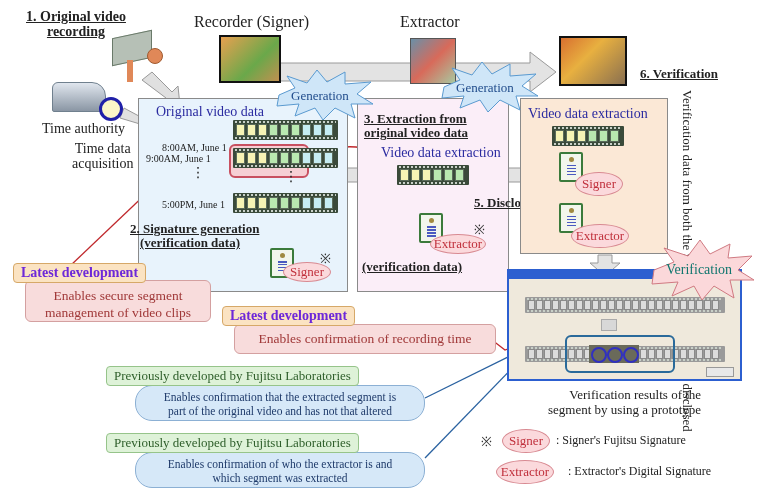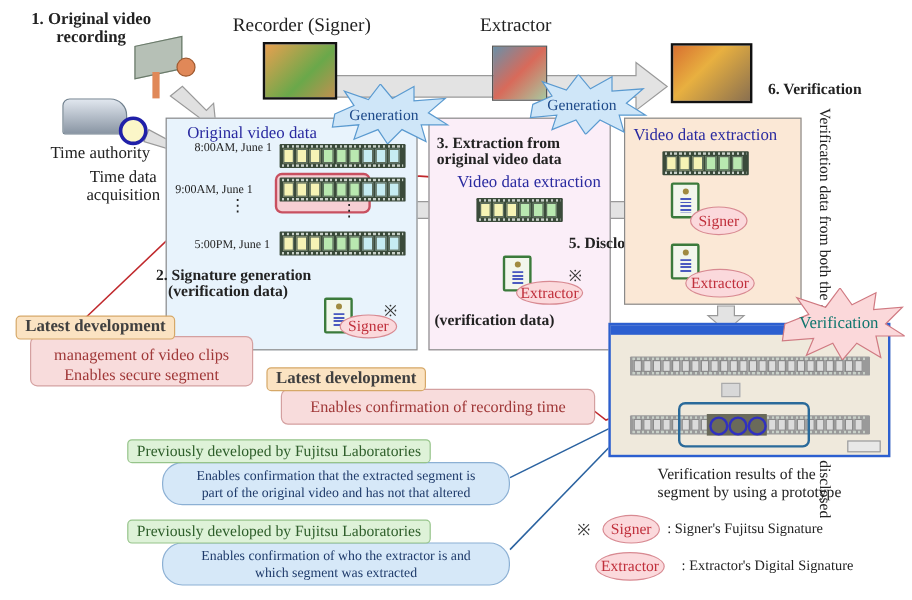--- a/index.html
+++ b/index.html
@@ -1,18 +1,18 @@
 <!DOCTYPE html>
 <html><head>
 <meta charset="utf-8">
 <style>
   html,body{margin:0;padding:0;}
   body{width:760px;height:500px;background:#ffffff;position:relative;overflow:hidden;font-family:"Liberation Serif","DejaVu Serif",serif;color:#222;}
   .abs{position:absolute;}
-  .bold{font-weight:bold;}
+  .bold{font-weight:bold;text-decoration:underline;}
   
   .panel{position:absolute;border:1px solid #8a8a8a;}
   .p-blue{background:#e8f3fc;}
   .p-pink{background:#fbeef8;}
   .p-peach{background:#fbe8d6;}
   .ptitle{position:absolute;color:#2a2aa0;font-size:14px;white-space:nowrap;}
   
   .film{position:absolute;height:20px;background:#3a4a3a;border-radius:1px;display:flex;align-items:center;padding:0 3px;box-sizing:border-box;gap:2px;}
   .film::before,.film::after{content:"";position:absolute;left:2px;right:2px;height:2px;background:repeating-linear-gradient(90deg,#c8d0c8 0 2px,transparent 2px 4px);}
   .film::before{top:1px;}.film::after{bottom:1px;}
@@ -20,21 +20,21 @@
   .fy{background:#f6f3b5;}.fg{background:#b9e8b0;}.fc{background:#c6ecf2;}
   .gray-film{background:#9a9a9a;}
   .gray-film .fr{background:#dcdcdc;border-color:#8a8a8a;width:7px;height:10px;}
   
   .sig{position:absolute;width:24px;height:30px;background:#f2f6ec;border:2px solid #3b7a3b;border-radius:2px;box-sizing:border-box;}
   .sig::before{content:"";position:absolute;left:8px;top:3px;width:5px;height:5px;border-radius:50%;background:#a08a40;}
   .sig::after{content:"";position:absolute;left:6px;top:11px;width:9px;height:12px;background:repeating-linear-gradient(180deg,#4a5ac0 0 1.5px,transparent 1.5px 3px);}
   .oval{position:absolute;background:#fbd9dc;border:1px solid #d88a92;border-radius:50%;color:#c0303c;font-size:13px;text-align:center;white-space:nowrap;}
   .kome{position:absolute;font-size:13px;color:#333;}
   
-  .latest-tab{position:absolute;background:#fbe3c2;border:1px solid #d6a868;border-radius:4px;color:#404040;font-weight:bold;font-size:14px;padding:1px 7px;white-space:nowrap;}
+  .latest-tab{position:absolute;background:#fbe3c2;border:1px solid #d6a868;border-radius:4px;color:#6d28d9;font-weight:bold;font-size:14px;padding:1px 7px;white-space:nowrap;}
   .latest-body{position:absolute;background:#f8dcdc;border:1px solid #d4a0a0;border-radius:6px;color:#a03838;font-size:13.5px;text-align:center;line-height:17px;}
   .prev-tab{position:absolute;background:#def2d8;border:1px solid #96c48a;border-radius:4px;color:#2e5e2a;font-size:13px;padding:1px 7px;white-space:nowrap;}
   .prev-body{position:absolute;background:#d6e8f8;border:1px solid #8cb0d4;border-radius:17px;color:#1e3a6a;font-size:11.5px;text-align:center;line-height:14px;}
   .label{position:absolute;white-space:nowrap;}
   .dialog{position:absolute;background:#efe9dc;border:2px solid #2c5fd0;box-sizing:border-box;}
   .dialog-bar{position:absolute;left:0;top:0;right:0;height:8px;background:#2c5fd0;}
 </style>
 </head>
 <body>
 
@@ -91,21 +91,21 @@
 <div class="label" style="left:194px;top:13px;font-size:16px;">Recorder (Signer)</div>
 <div class="abs" style="left:219px;top:35px;width:58px;height:44px;background:linear-gradient(135deg,#e8a050,#6aa84a 60%,#c09050);border:2px solid #111;"></div>
 <div class="label" style="left:400px;top:13px;font-size:16px;">Extractor</div>
 <div class="abs" style="left:410px;top:38px;width:44px;height:44px;background:linear-gradient(135deg,#6a90a8,#d86a5a 50%,#a8c8a0);border:1px solid #555;"></div>
 <div class="label" style="left:566px;top:13px;font-size:16px;margin-top:32px;">Verifier</div>
 <div class="abs" style="left:559px;top:36px;width:64px;height:46px;background:linear-gradient(135deg,#d87030,#e8b040 40%,#8a7050);border:2px solid #111;"></div>
 <div class="label bold" style="left:640px;top:66px;font-size:13px;">6. Verification</div>
 
 <div class="panel p-blue" style="left:138px;top:98px;width:208px;height:192px;"></div>
 <div class="ptitle" style="left:156px;top:104px;">Original video data</div>
-<div class="label" style="left:162px;top:118px;font-size:10px;text-align:right;">8:00AM, June 1</div>
+<div class="label" style="left:162px;top:142px;font-size:10px;text-align:right;">8:00AM, June 1</div>
 <div class="film" style="left:233px;top:120px;width:105px;">
   <span class="fr fy"></span>
     <span class="fr fy"></span>
     <span class="fr fy"></span>
     <span class="fr fg"></span>
     <span class="fr fg"></span>
     <span class="fr fg"></span>
     <span class="fr fc"></span>
     <span class="fr fc"></span>
     <span class="fr fc"></span>
@@ -253,28 +253,28 @@
   <div class="abs" style="left:56px;top:64px;width:106px;height:34px;border:2px solid #2a6a9a;border-radius:6px;"></div>
   <div class="abs" style="left:92px;top:48px;width:14px;height:10px;background:#d8d8d8;border:1px solid #aaa;"></div>
   <div class="abs" style="left:197px;top:96px;width:26px;height:8px;background:#e8e8e8;border:1px solid #999;"></div>
 </div>
 
 <svg class="abs" style="left:650px;top:240px;" width="104" height="60">
   <polygon points="4,30 24,22 14,8 38,16 50,0 60,14 80,4 78,18 102,16 88,30 104,40 80,40 84,58 64,46 52,60 44,46 22,56 28,42 2,44" fill="#fbd8da" stroke="#d07a82"></polygon>
 </svg>
 <div class="label" style="left:666px;top:262px;font-size:14px;color:#0f766e;">Verification</div>
 
-<div class="label" style="left:548px;top:387px;font-size:13px;line-height:15px;text-align:left;">
+<div class="label" style="left:548px;top:387px;font-size:13px;line-height:15px;text-align:right;">
   <div>Verification results of the</div>
   <div>segment by using a prototype</div>
 </div>
 
 <div class="latest-body" style="left:25px;top:280px;width:186px;height:42px;padding-top:6px;box-sizing:border-box;">
+  <div>Enables secure segment</div>
   <div>management of video clips</div>
-  <div>Enables secure segment</div>
 </div>
 <div class="latest-tab" style="left:13px;top:263px;">Latest development</div>
 
 <div class="latest-body" style="left:234px;top:324px;width:260px;height:28px;line-height:28px;">Enables confirmation of recording time</div>
 <div class="latest-tab" style="left:222px;top:306px;">Latest development</div>
 
 <div class="prev-body" style="left:135px;top:385px;width:290px;height:36px;padding-top:4px;box-sizing:border-box;">
   <div>Enables confirmation that the extracted segment is</div>
   <div>part of the original video and has not that altered</div>
 </div>

